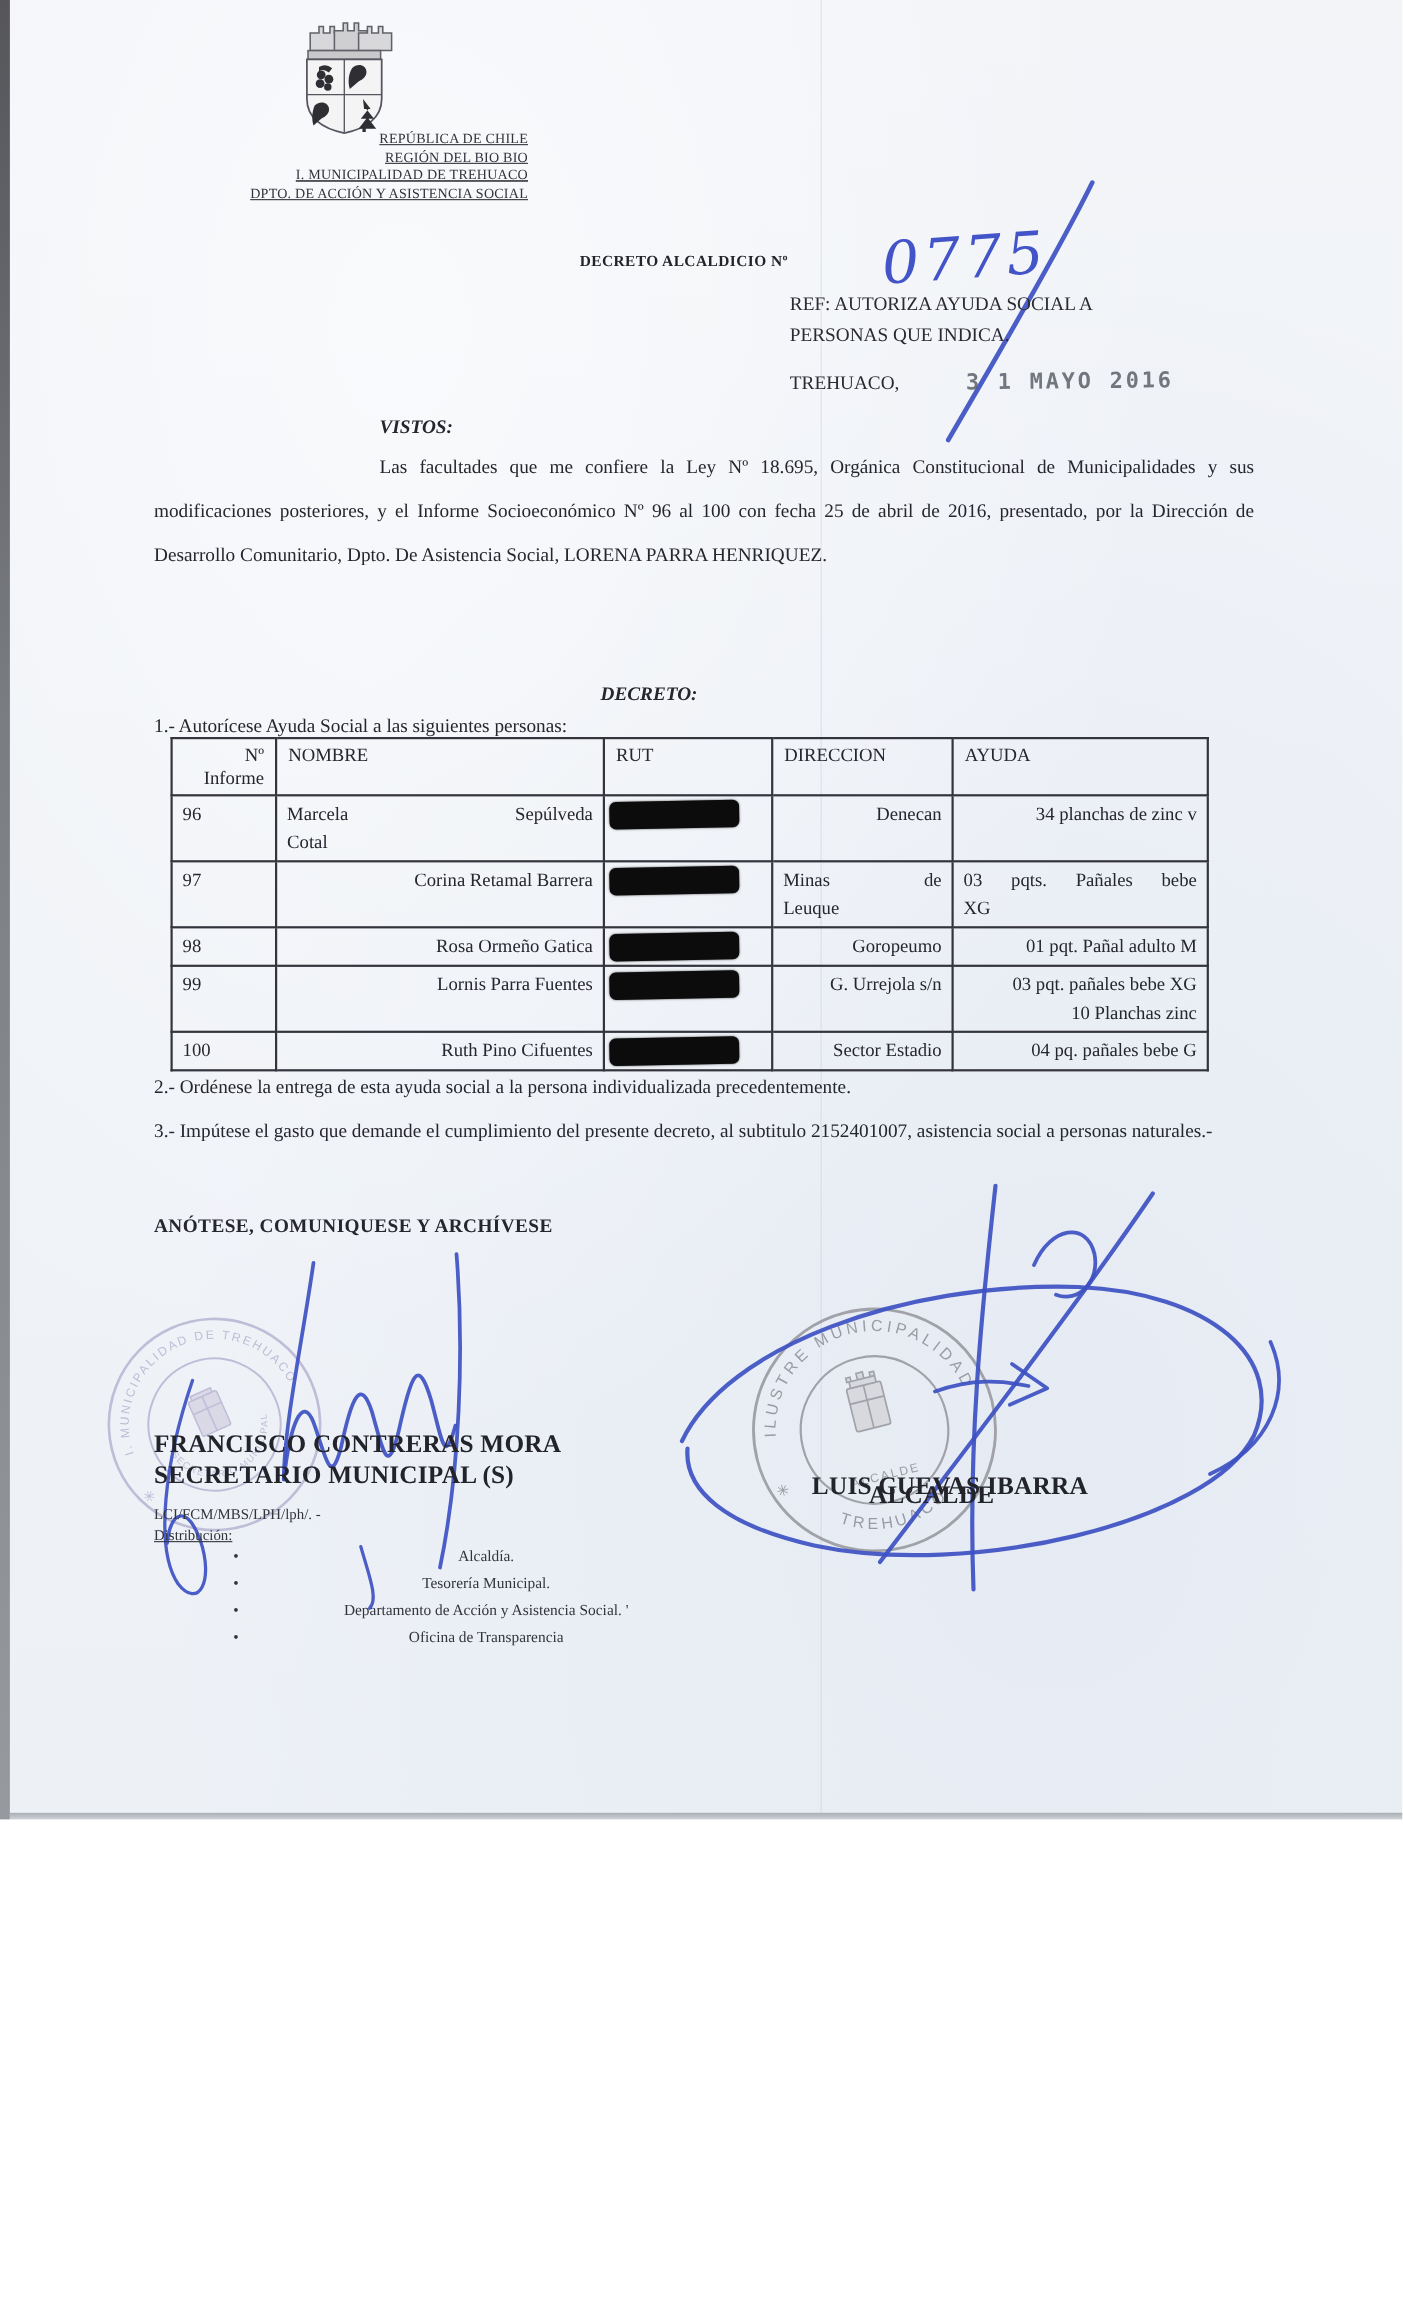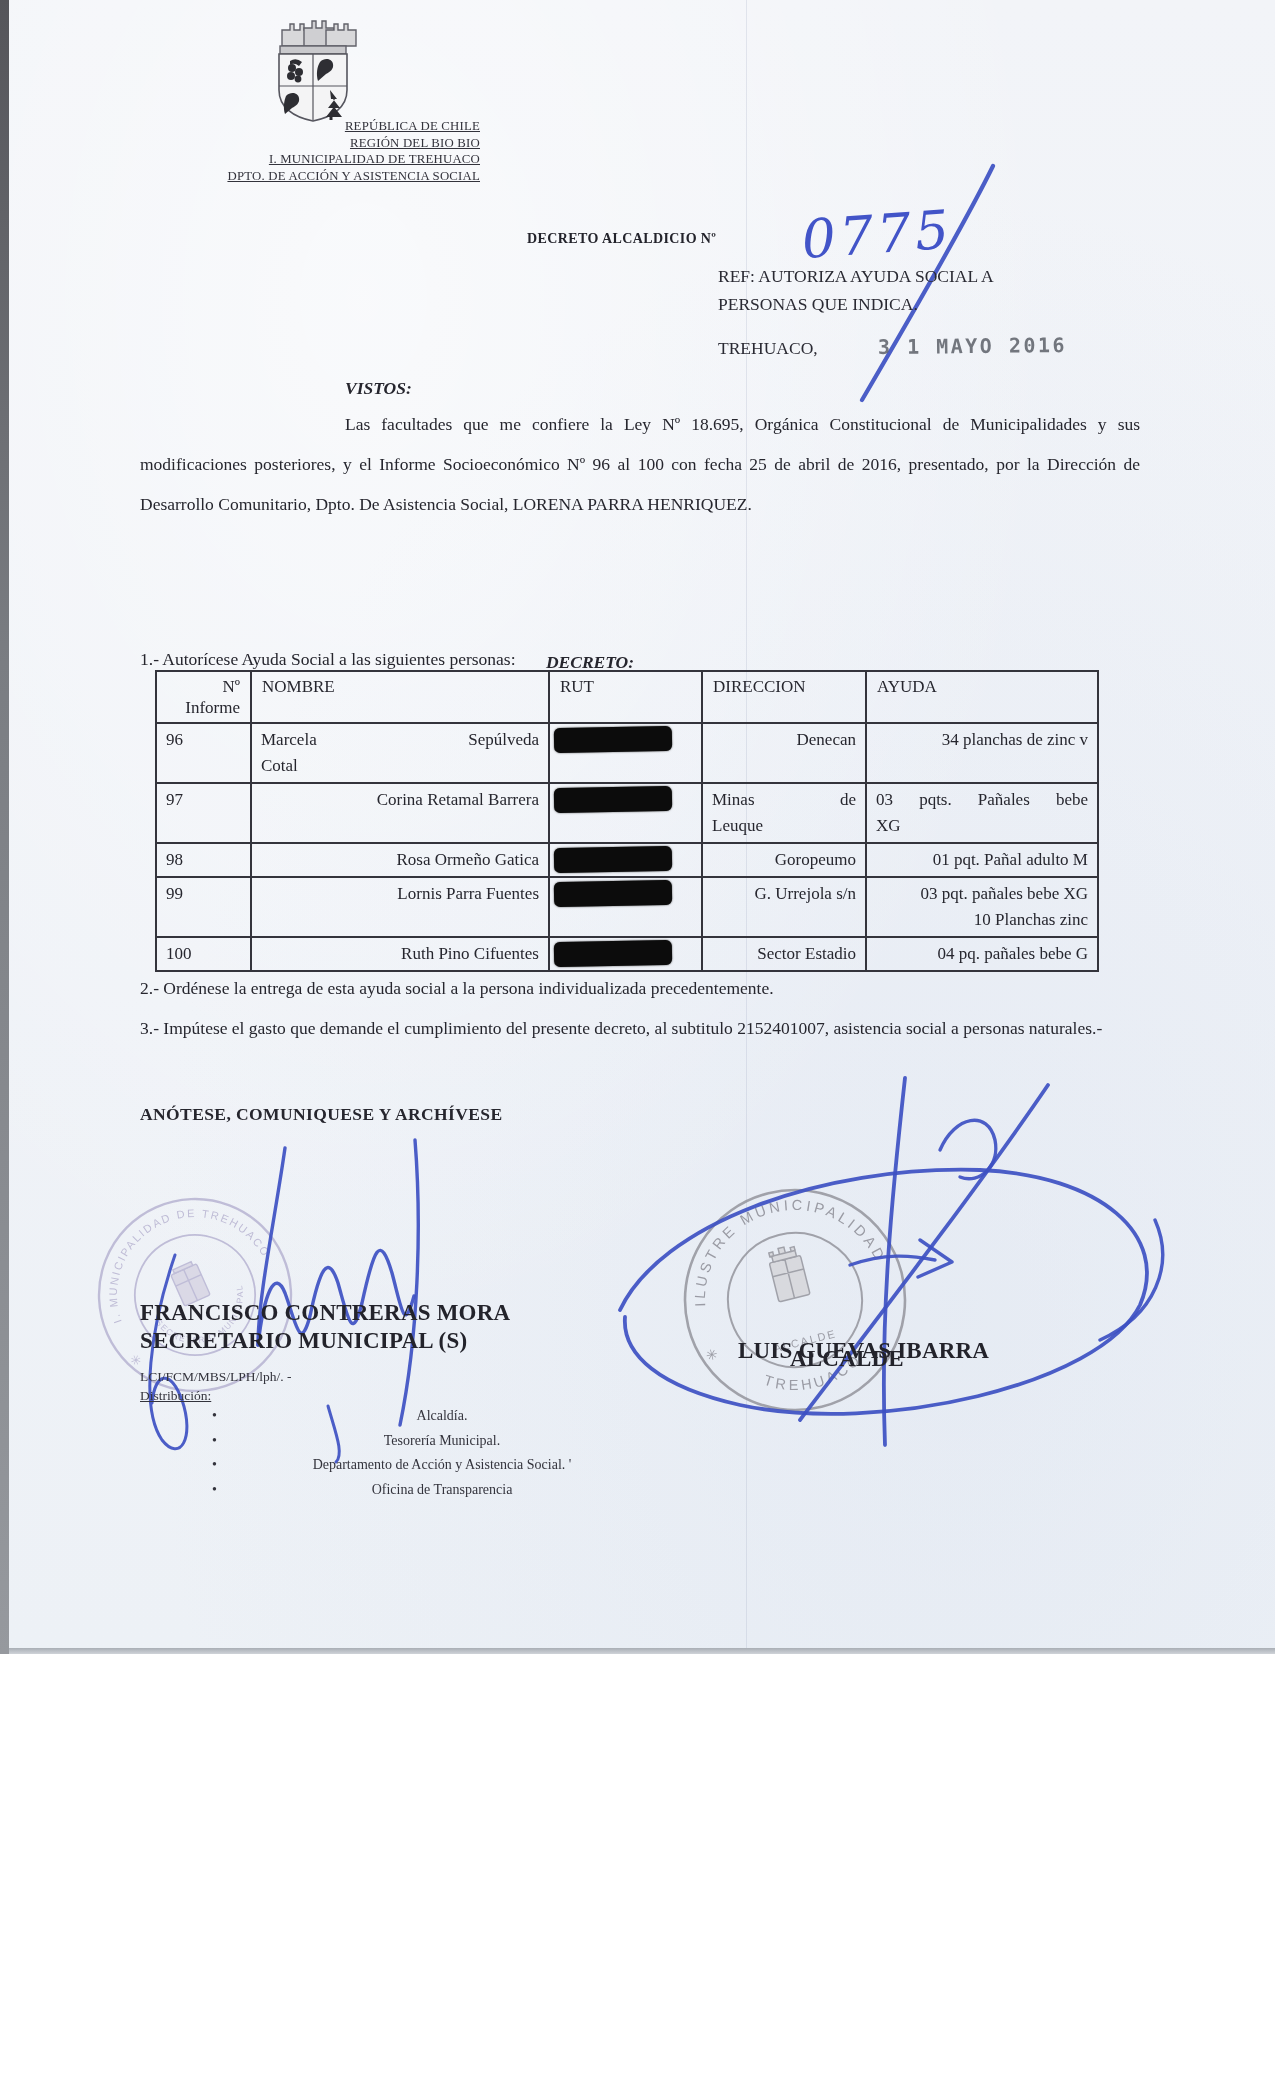--- a/index.html
+++ b/index.html
@@ -36,21 +36,21 @@
   .date-stamp{
     left:878px;top:334px;font-family:"DejaVu Sans Mono", monospace;font-weight:bold;
     font-size:20px;letter-spacing:2.5px;color:#5d6169;opacity:.85;transform:rotate(-.6deg);
   }
   .vistos-heading{left:345px;top:378px;font-size:17.5px;font-style:italic;font-weight:600;}
   .vistos-body{
     left:140px;top:404px;width:1000px;font-size:17.5px;line-height:40px;
     text-align:justify;text-indent:205px;color:#26262e;
   }
   .decreto-heading{left:470px;top:620px;width:240px;text-align:center;
-    font-size:17.5px;font-style:italic;font-weight:bold;margin-top:32px;}
+    font-size:17.5px;font-style:italic;font-weight:bold;}
   .item1{left:140px;top:649px;font-size:17.5px;}
   table.aid{border-collapse:collapse;table-layout:fixed;width:942px;background:transparent;}
   .table-wrap{left:155px;top:670px;}
   table.aid td,table.aid th{
     border:2px solid #34343c;vertical-align:top;font-size:17px;line-height:26px;
     padding:3px 9px;font-weight:normal;text-align:left;color:#26262e;word-wrap:break-word;
   }
   table.aid th{line-height:21px;padding:4px 10px;}
   .col-informe{width:95px;} .col-nombre{width:298px;} .col-rut{width:153px;}
   .col-direccion{width:164px;} .col-ayuda{width:232px;}

